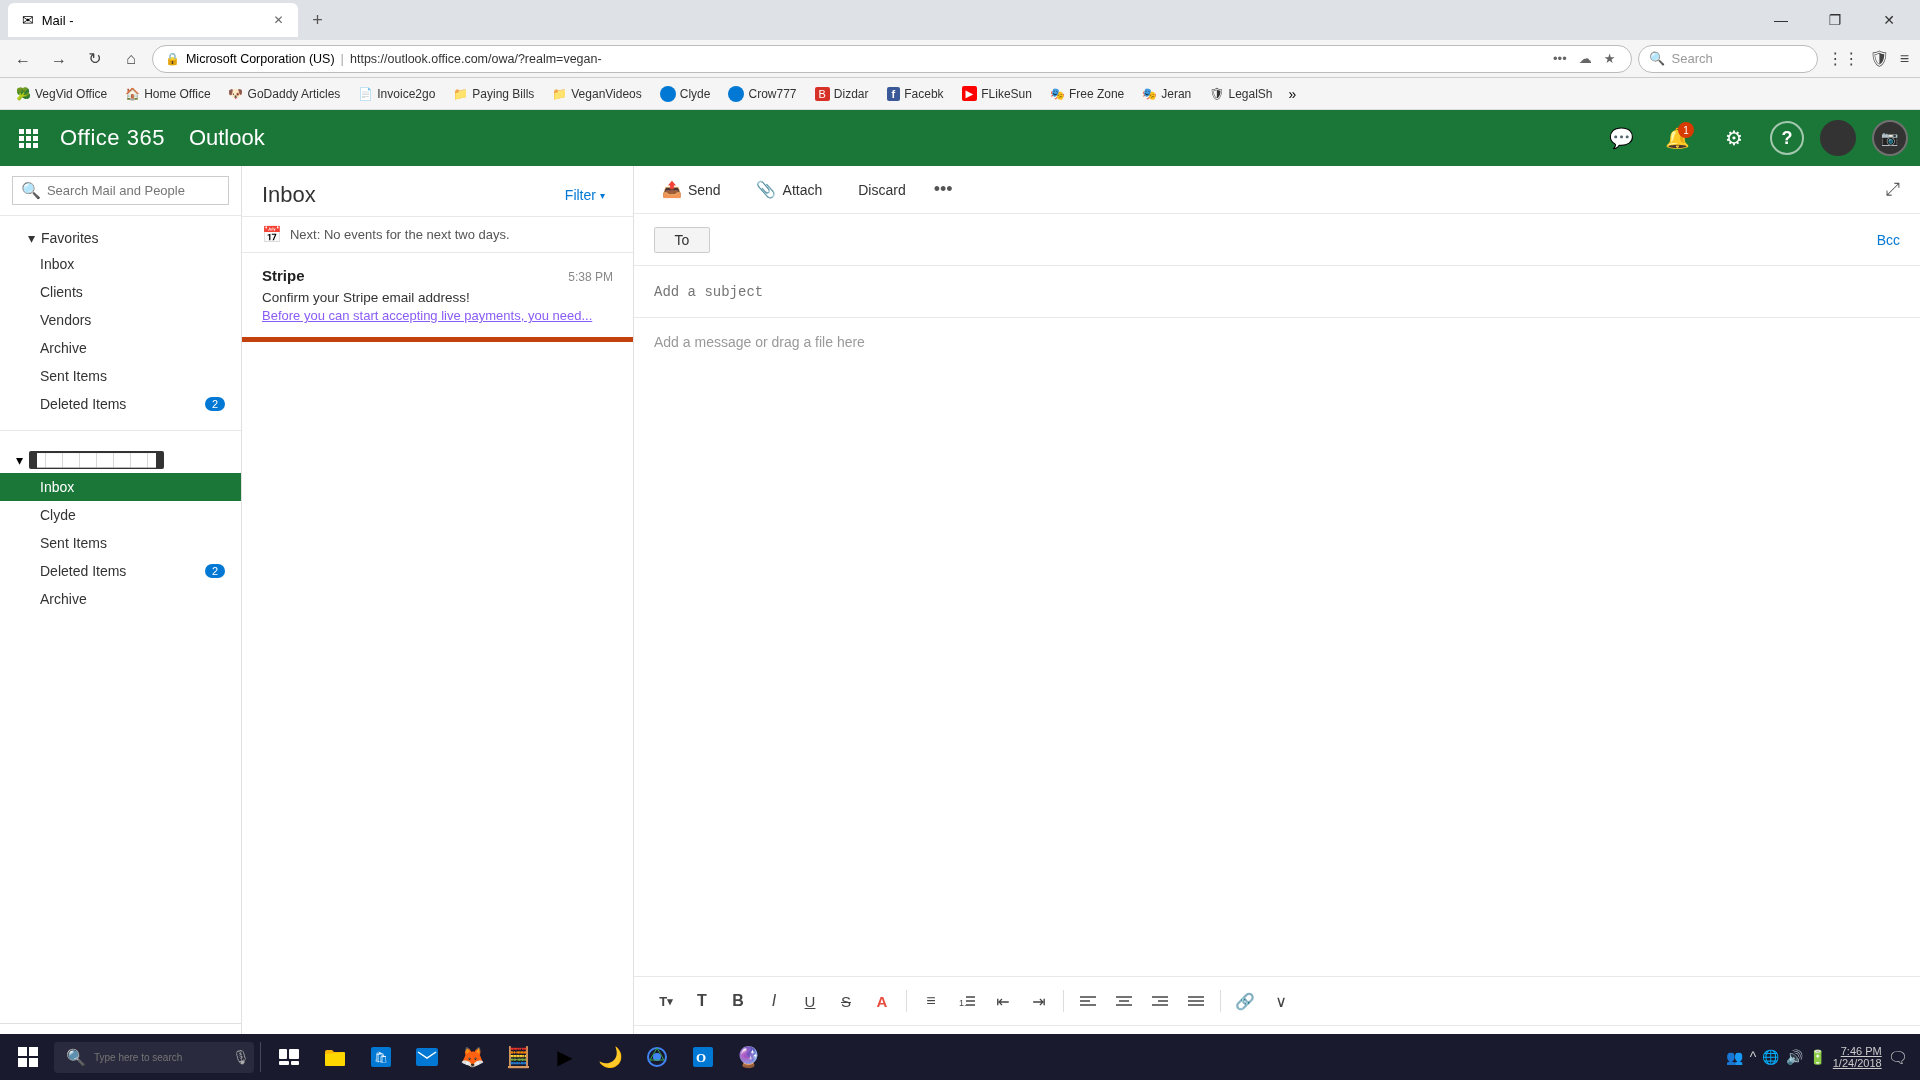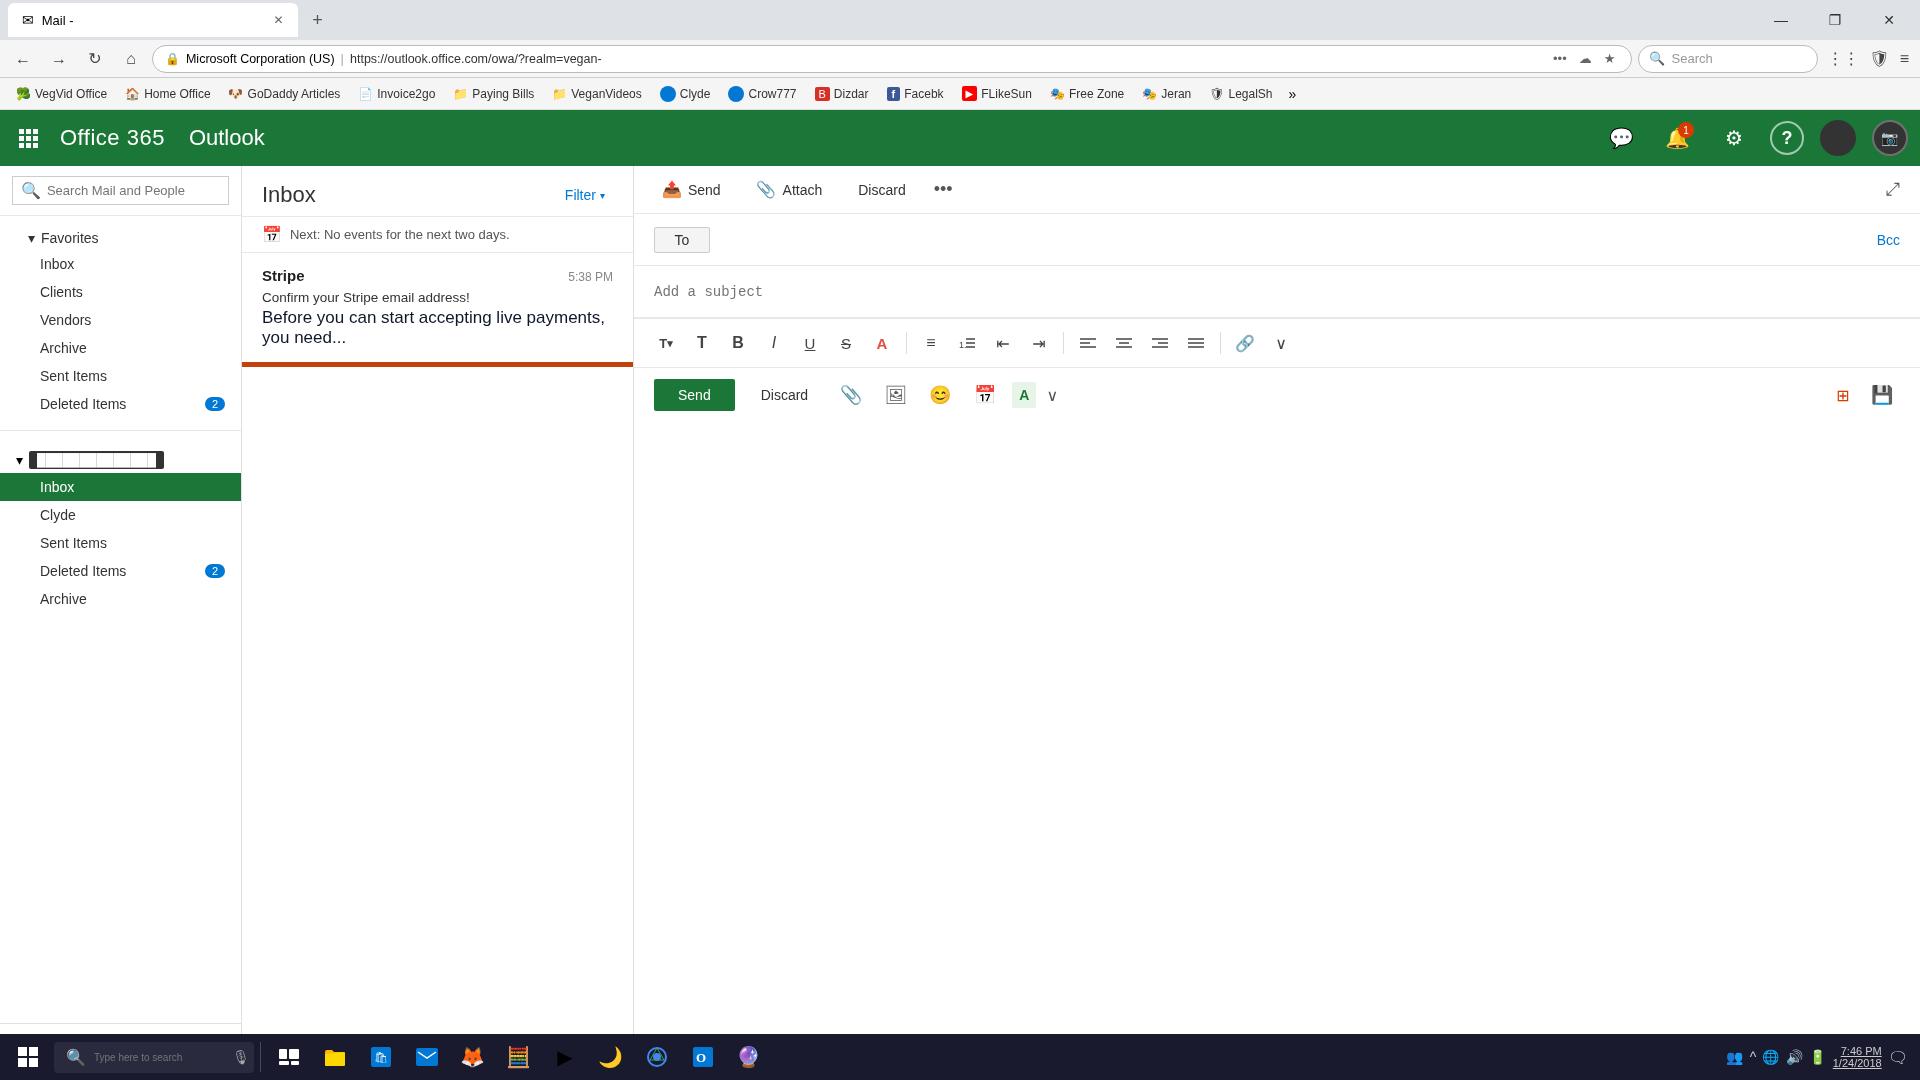--- a/index.html
+++ b/index.html
@@ -74,21 +74,21 @@
     .email-list-header { padding: 16px 20px 8px; border-bottom: 1px solid #e8e8e8; display: flex; align-items: center; justify-content: space-between; }
     .inbox-title { font-size: 22px; font-weight: 400; color: #333; }
     .filter-btn { display: flex; align-items: center; gap: 4px; font-size: 14px; color: #0078d4; cursor: pointer; padding: 4px 8px; }
     .filter-chevron { font-size: 10px; }
     .next-event { padding: 8px 20px; display: flex; align-items: center; gap: 8px; font-size: 13px; color: #555; border-bottom: 1px solid #e8e8e8; }
     .cal-icon { font-size: 16px; }
     .email-item { padding: 14px 20px; border-bottom: 5px solid #c2410c; cursor: pointer; }
     .email-sender { font-size: 15px; font-weight: 600; color: #222; margin-bottom: 3px; }
     .email-subject { font-size: 13.5px; color: #333; margin-bottom: 3px; display: flex; align-items: center; justify-content: space-between; }
     .email-time { font-size: 12px; color: #888; }
-    .email-preview { font-size: 17px; color: #0f172a; }
+    .email-preview { font-size: 13px; color: #8b5cf6; text-decoration: underline; }
 
     
     .compose-panel { flex: 1; background: white; display: flex; flex-direction: column; }
     .compose-toolbar { padding: 10px 20px; border-bottom: 1px solid #e8e8e8; display: flex; align-items: center; gap: 20px; }
     .toolbar-btn { display: flex; align-items: center; gap: 6px; font-size: 14px; color: #333; cursor: pointer; padding: 4px 8px; }
     .toolbar-icon { font-size: 16px; }
     .toolbar-more { font-size: 18px; cursor: pointer; color: #555; }
     .compose-spacer { flex: 1; }
     .expand-icon { font-size: 18px; color: #555; cursor: pointer; }
 
@@ -383,20 +383,23 @@
       </div>
 
       <div class="compose-fields">
         <div class="field-row">
           <button class="field-label-btn">To</button>
           <input class="field-input" type="text" style="">
           <span class="bcc-label">Bcc</span>
         </div>
         <div class="field-row">
           <input class="subject-input" type="text" style="width: 100%;" placeholder="Add a subject">
+        </div>
+        <div class="message-area">
+          <span>Add a message or drag a file here</span>
         </div>
 
         <div class="format-toolbar">
           <div class="fmt-btn" style="font-size:13px; font-weight:bold;">T<sub>▾</sub></div>
           <div class="fmt-btn" style="font-size:16px; font-weight:bold;">T</div>
           <div class="fmt-btn" style="font-weight:900; font-size:16px;">B</div>
           <div class="fmt-btn" style="font-style:italic; font-size:16px;">I</div>
           <div class="fmt-btn" style="text-decoration:underline; font-size:15px;">U</div>
           <div class="fmt-btn" style="text-decoration:line-through; font-size:15px;">S</div>
           <div class="fmt-btn" style="color:#e74c3c; font-weight:bold; font-size:15px;">A</div>

